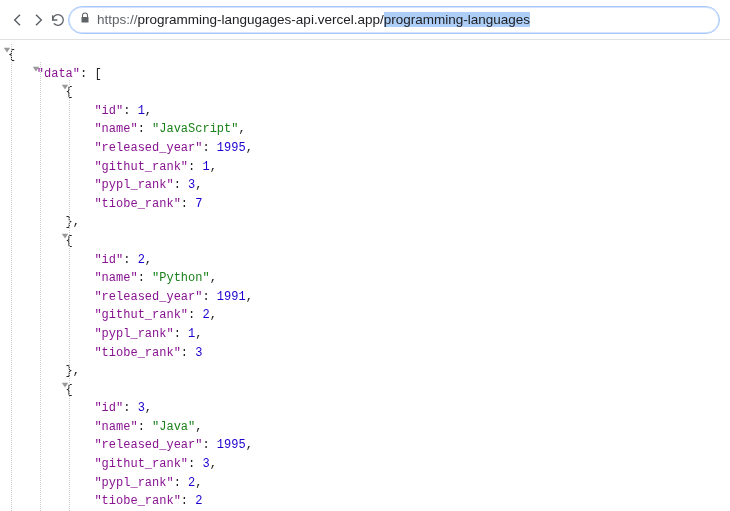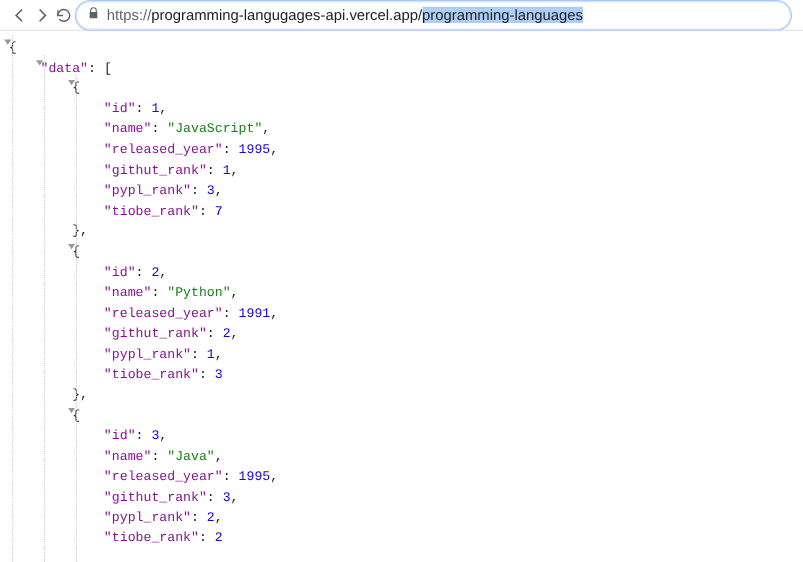--- a/index.html
+++ b/index.html
@@ -12,21 +12,21 @@
     background: #fff;
     color: #222;
     overflow: hidden;
   }
 
   
   .toolbar {
     display: flex;
     align-items: center;
     padding: 6px 10px 6px 8px;
-    height: 28px;
+    height: 40px;
     border-bottom: 1px solid #e0e0e0;
   }
   .nav-btn {
     width: 20px; height: 20px;
     display: flex; align-items: center; justify-content: center;
     color: #5f6368;
     cursor: pointer;
     padding: 2px;
   }
   .nav-btn svg { width: 16px; height: 16px; stroke: currentColor; fill: none; stroke-width: 2; }

